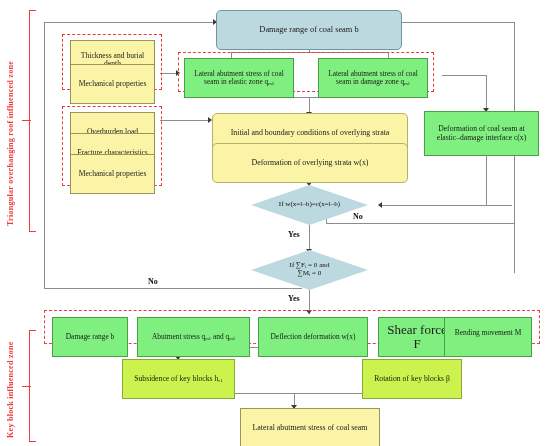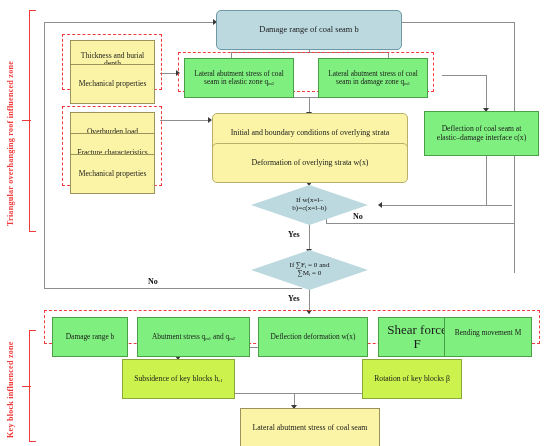--- a/index.html
+++ b/index.html
@@ -183,27 +183,27 @@
 
   <div class="node yellow" style="left:212px;top:113px;width:196px;height:18px;font-size:7.9px;">
     <span>Initial and boundary conditions of overlying strata</span>
   </div>
 
   <div class="node yellow" style="left:212px;top:143px;width:196px;height:25px;font-size:7.9px;">
     <span>Deformation of overlying strata w(x)</span>
   </div>
 
   <div class="node green" style="left:424px;top:111px;width:115px;height:45px;font-size:7.6px;flex-direction:column;">
-    <span>Deflection of coal seam at</span>
+    <span>Deformation of coal seam at</span>
     <span>elastic–damage interface c(x)</span>
   </div>
 
   <div class="diamond-wrap" style="left:251px;top:185px;width:117px;height:40px;">
     <div class="diamond"></div>
-    <div class="diamond-txt" style="font-size:7.1px;flex-direction:column;">
+    <div class="diamond-txt" style="font-size:7.1px;flex-direction:row;">
       <span>If w(x=l–</span>
       <span>b)=c(x=l–b)</span>
     </div>
   </div>
 
   <div class="diamond-wrap" style="left:251px;top:250px;width:117px;height:40px;">
     <div class="diamond"></div>
     <div class="diamond-txt" style="font-size:7.1px;flex-direction:column;">
       <span>
         <span>If ∑F</span><sub>i</sub><span> = 0 and</span>

